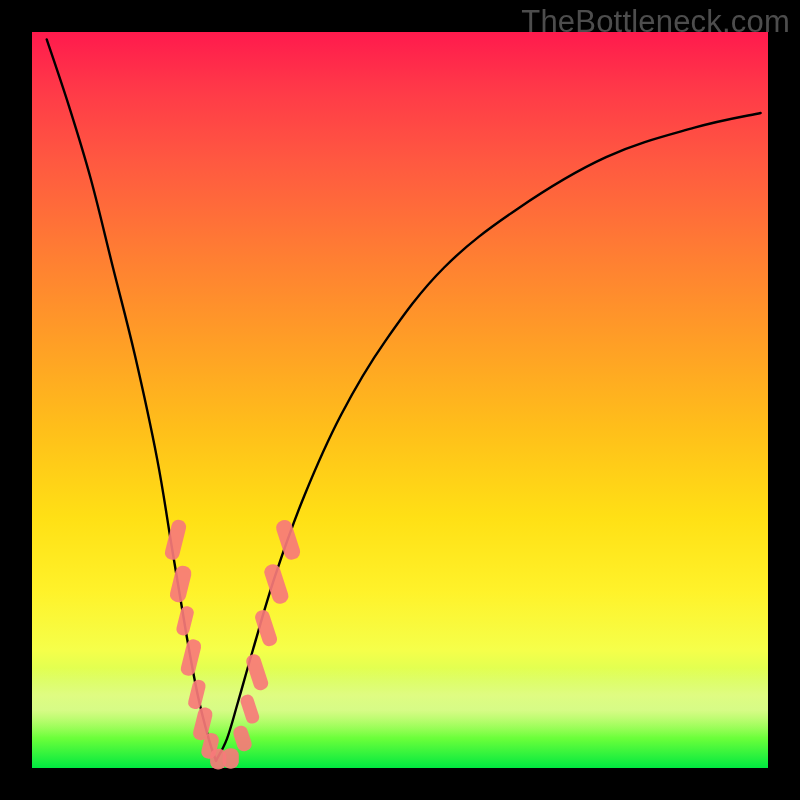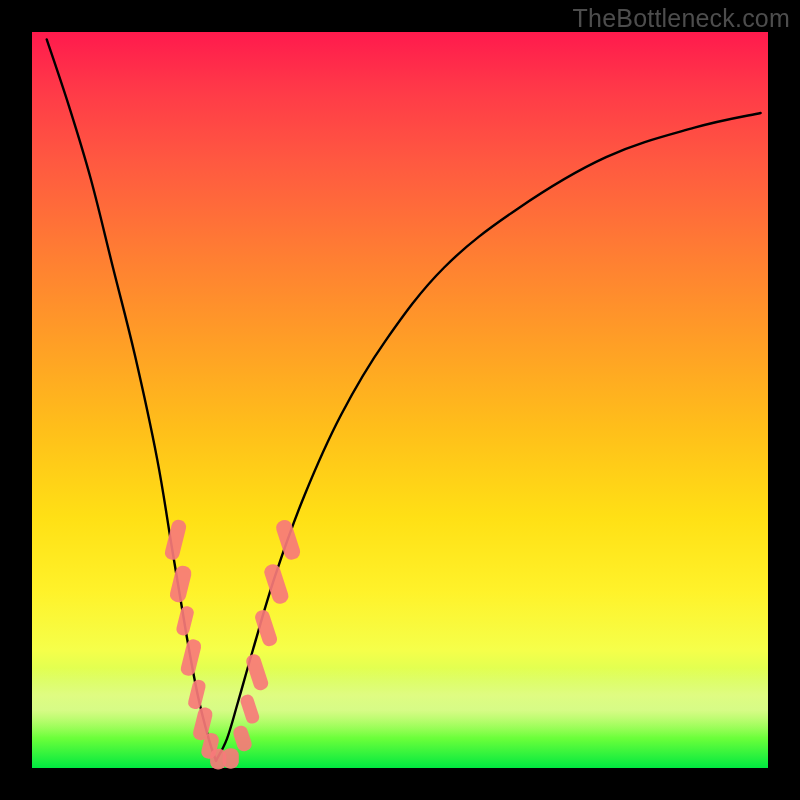--- a/index.html
+++ b/index.html
@@ -64,21 +64,21 @@
     top: 0;
     width: 736px;
     height: 736px;
     overflow: visible;
   }
   .watermark {
     position: absolute;
     top: 4px;
     right: 10px;
     color: #4d4d4d;
-    font-size: 25px;
+    font-size: 31px;
     font-weight: 500;
     letter-spacing: 0.2px;
     font-family: Arial, Helvetica, sans-serif;
   }
 </style>
 </head>
 <body>
 
 <div class="frame">
   <div class="watermark">TheBottleneck.com</div>

